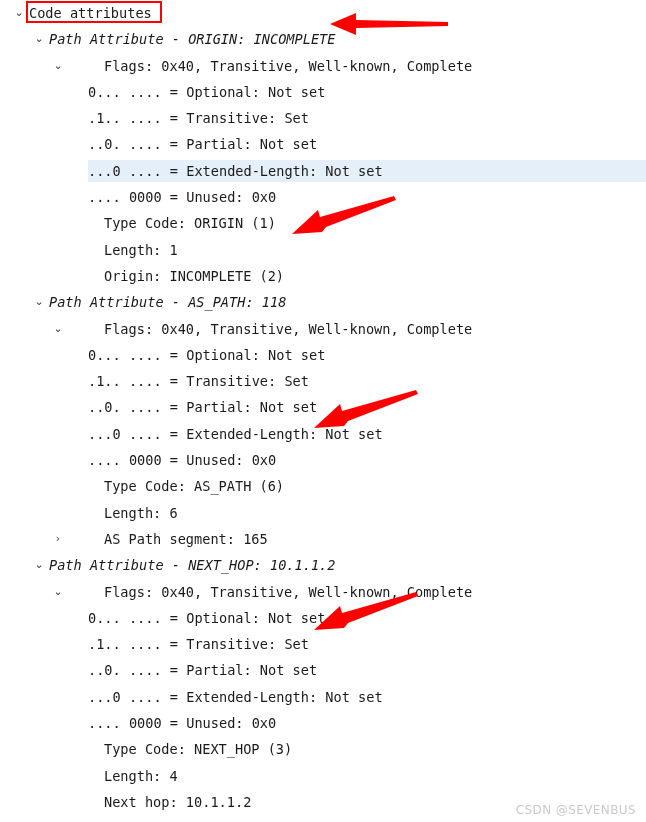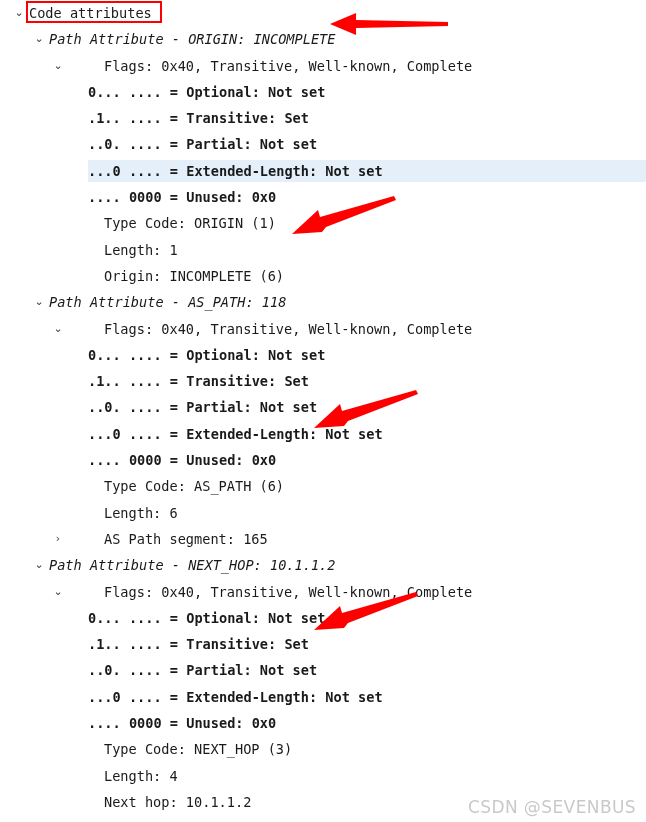--- a/index.html
+++ b/index.html
@@ -62,21 +62,21 @@
     z-index: 2;
   }
 
   
   .lvl0 > .chev { left: 13px; }
   .lvl0 > .txt  { left: 29px; }
   .lvl1 > .chev { left: 33px; }
   .lvl1 > .txt  { left: 49px; font-style: italic; }
   .lvl2 > .chev { left: 52px; }
   .lvl2 > .txt  { left: 68px; margin-left: 36px; }
-  .lvl3 > .txt  { left: 88px; font-weight: bold; }
+  .lvl3 > .txt  { left: 88px; }
 
   
   #root-box {
     position: absolute;
     left: 26px;
     top: 1px;
     width: 136px;
     height: 22px;
     border: 2px solid #ff0000;
     box-sizing: border-box;
@@ -89,21 +89,21 @@
     position: absolute;
     z-index: 6;
     pointer-events: none;
   }
 
   #watermark {
     position: absolute;
     right: 10px;
     bottom: 5px;
     color: #c9c9c9;
-    font-size: 17px;
+    font-size: 12px;
     font-family: "DejaVu Sans", "Liberation Sans", sans-serif;
     letter-spacing: 0.4px;
     z-index: 7;
   }
 </style>
 </head>
 <body>
 
 <div id="tree">
     <div class="row lvl0">
@@ -134,21 +134,21 @@
     <div class="row lvl3">
       <span class="txt">.... 0000 = Unused: 0x0</span>
     </div>
     <div class="row lvl2">
       <span class="txt">Type Code: ORIGIN (1)</span>
     </div>
     <div class="row lvl2">
       <span class="txt">Length: 1</span>
     </div>
     <div class="row lvl2">
-      <span class="txt">Origin: INCOMPLETE (6)</span>
+      <span class="txt">Origin: INCOMPLETE (2)</span>
     </div>
     <div class="row lvl1">
       <span class="chev">⌄</span>
       <span class="txt">Path Attribute - AS_PATH: 118</span>
     </div>
     <div class="row lvl2">
       <span class="chev">⌄</span>
       <span class="txt">Flags: 0x40, Transitive, Well-known, Complete</span>
     </div>
     <div class="row lvl3">

